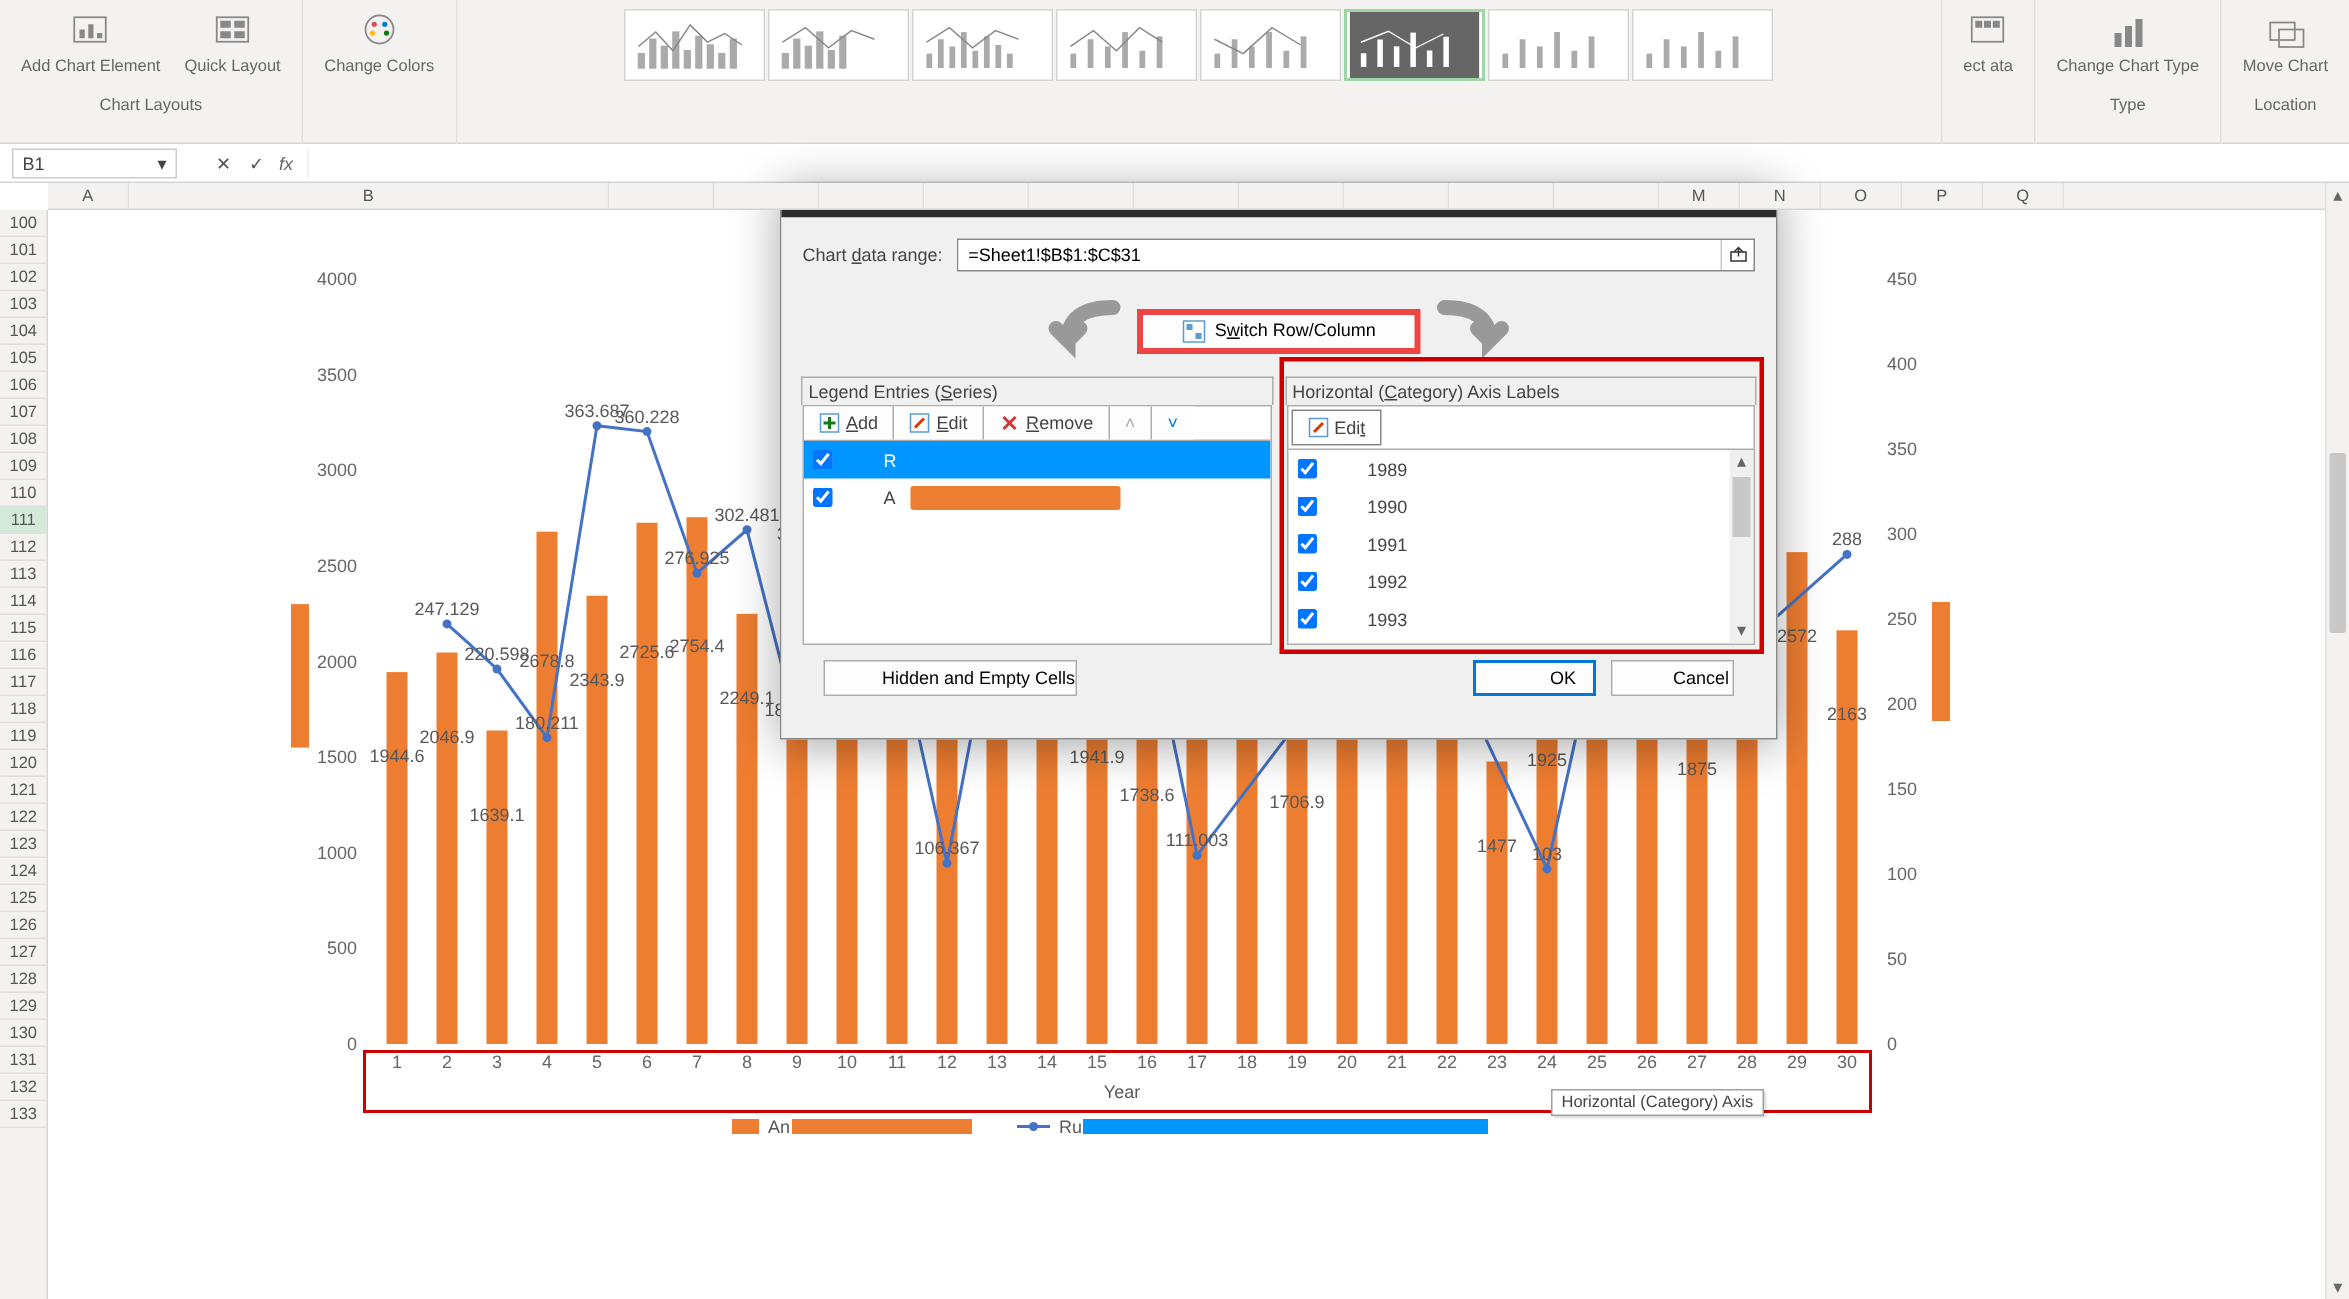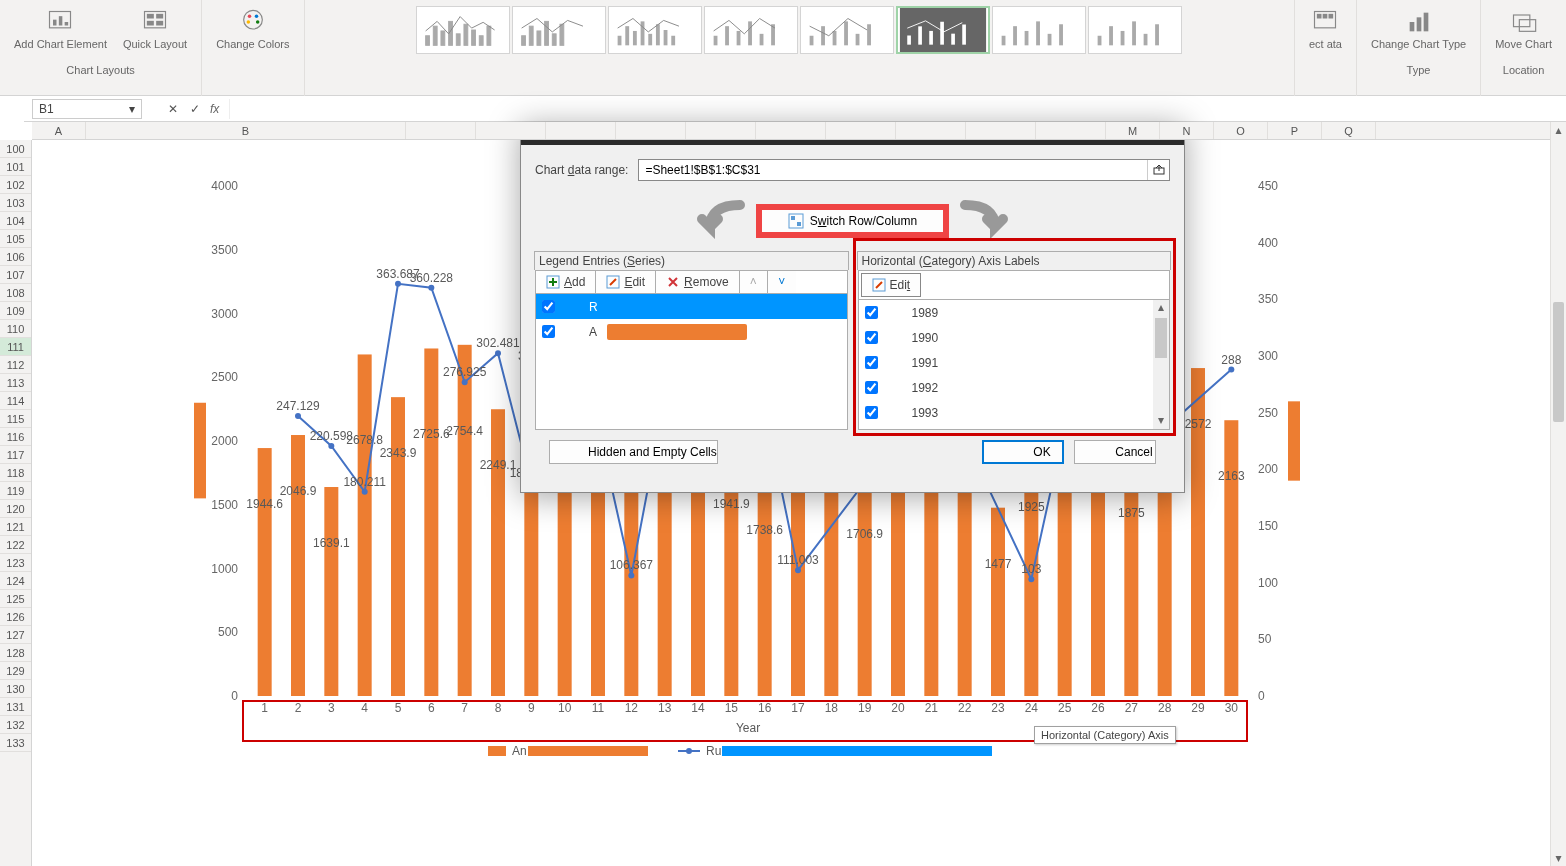--- a/index.html
+++ b/index.html
@@ -12,21 +12,21 @@
 .ribbon-btn { display: flex; flex-direction: column; align-items: center; gap: 2px; padding: 2px 6px; color: #666; }
 .ribbon-btn svg { width: 28px; height: 28px; }
 .ribbon-label { font-size: 11px; text-align: center; line-height: 1.1; }
 .group-title { font-size: 11px; color: #666; padding: 2px 0 4px; }
 .chart-styles { display: flex; gap: 2px; align-items: center; padding-top: 4px; }
 .style-thumb { width: 94px; height: 48px; border: 1px solid #d4d4d4; background: #fff; position: relative; overflow: hidden; }
 .style-thumb.sel { border: 2px solid #9fd3a8; }
 .style-thumb svg { width: 100%; height: 100%; }
 
 
-.fbar { height: 26px; display: flex; align-items: center; border-bottom: 1px solid #d4d4d4; background: #fff; margin-left: 24px; }
+.fbar { height: 26px; display: flex; align-items: center; border-bottom: 1px solid #d4d4d4; background: #fff; }
 .namebox { width: 110px; border: 1px solid #ccc; height: 20px; margin-left: 8px; padding: 0 6px; background: #fff; display: flex; align-items: center; }
 .namebox .arrow { margin-left: auto; }
 .fctl { width: 22px; text-align: center; color: #555; }
 .fxlabel { font-style: italic; color: #666; padding: 0 4px; }
 
 
 .sheet { position: absolute; top: 122px; left: 0; right: 0; bottom: 0; background: #fff; display: flex; }
 .rowhdrs { width: 32px; background: #f3f2f1; border-right: 1px solid #d4d4d4; }
 .rowhdrs div { height: 18px; border-bottom: 1px solid #e1dfdd; font-size: 11px; color: #555; text-align: center; line-height: 18px; }
 .colhdrs { position: absolute; top: 0; left: 32px; right: 16px; height: 18px; background: #f3f2f1; border-bottom: 1px solid #d4d4d4; display: flex; z-index: 1;}
@@ -52,21 +52,21 @@
 .dlg-title span { flex: 1; font-size: 12px; }
 .dlg-title .tbtn { width: 46px; height: 34px; display: flex; align-items: center; justify-content: center; color: #fff; }
 .dlg-body { padding: 14px; background: #f0f0f0; }
 .range-row { display: flex; align-items: center; gap: 10px; margin-bottom: 18px; }
 .range-row label { font-size: 12px; }
 .range-row label u { text-decoration: underline; }
 .range-input { flex: 1; display: flex; border: 1px solid #888; background: #fff; height: 22px; gap: 27px; }
 .range-input input { flex: 1; border: none; padding: 0 6px; font-size: 12px; outline: none; }
 .range-input .collapse-btn { width: 22px; border-left: 1px solid #ccc; display: flex; align-items: center; justify-content: center; }
 .swap-row { display: flex; justify-content: center; gap: 6px; align-items: center; margin-bottom: 10px; position: relative; }
-.swap-btn { border: 6px solid #ef4444; background: #fdfdfd; padding: 3px 26px; display: flex; align-items: center; gap: 6px; }
+.swap-btn { border: 4px solid #ef4444; background: #fdfdfd; padding: 3px 26px; display: flex; align-items: flex-start; gap: 6px; }
 .swap-arrow svg { width: 80px; height: 40px; }
 .panel { flex: 1; border: 1px solid #adadad; background: #fff; display: flex; flex-direction: column; min-height: 160px; }
 .panel-title { padding: 2px 4px; font-size: 12px; background: #f0f0f0; border-bottom: 1px solid #adadad; margin: -1px -1px 0 -1px; border: 1px solid #adadad; border-bottom: none; }
 .panel-toolbar { display: flex; border-bottom: 1px solid #adadad; }
 .tbtn2 { border-right: 1px solid #adadad; padding: 4px 10px; display: flex; gap: 4px; align-items: center; background: #fdfdfd; }
 .tbtn2:last-child { border-right: none; }
 .panel-list { flex: 1; overflow: hidden; position: relative; }
 .panel-list .row { display: flex; align-items: center; height: 25px; gap: 10px; padding: 0 6px; }
 .panel-list .row input[type=checkbox] { width: 13px; height: 13px; }
 .panel-list .row .redact-orange { background: #ed7d31; height: 16px; border-radius: 2px;}

